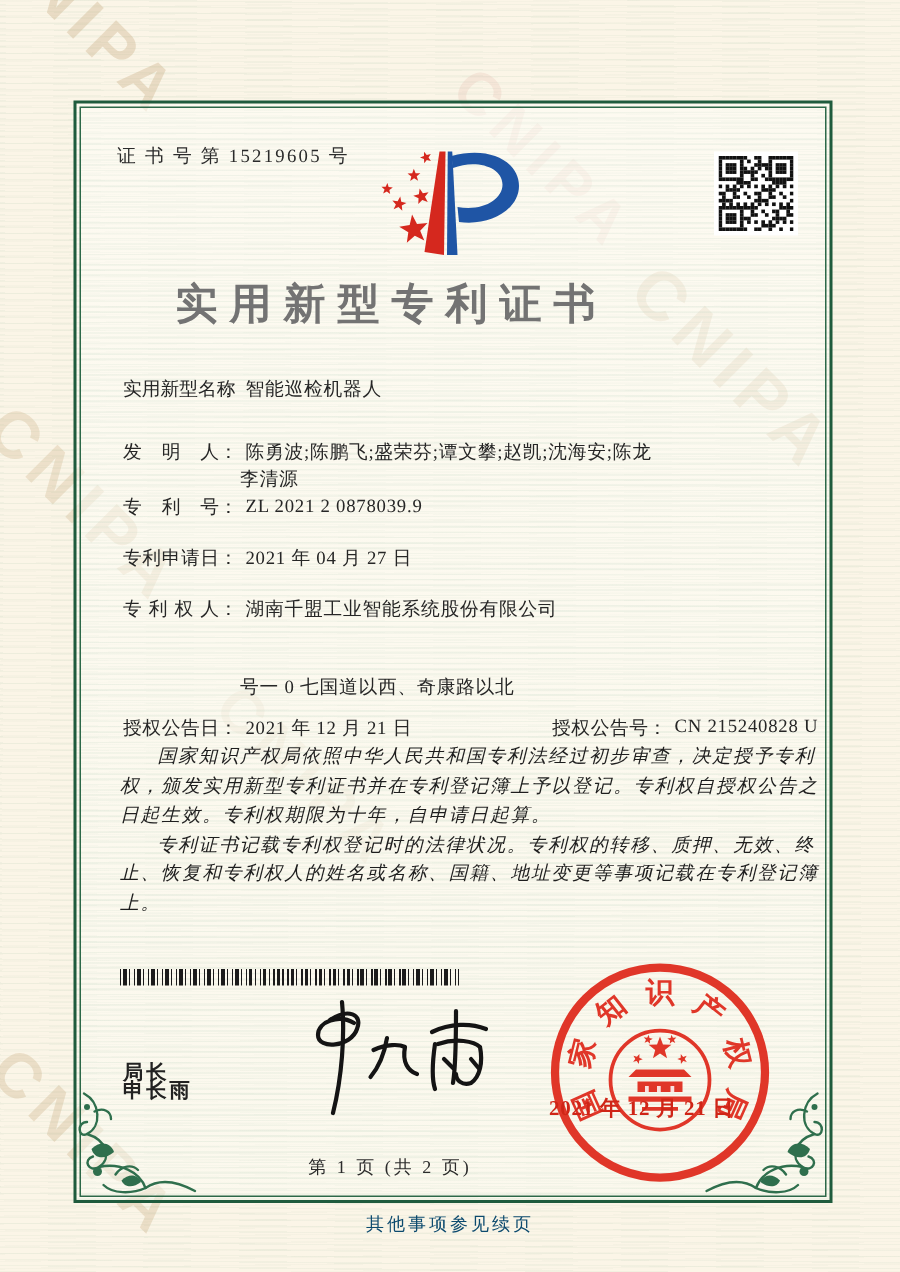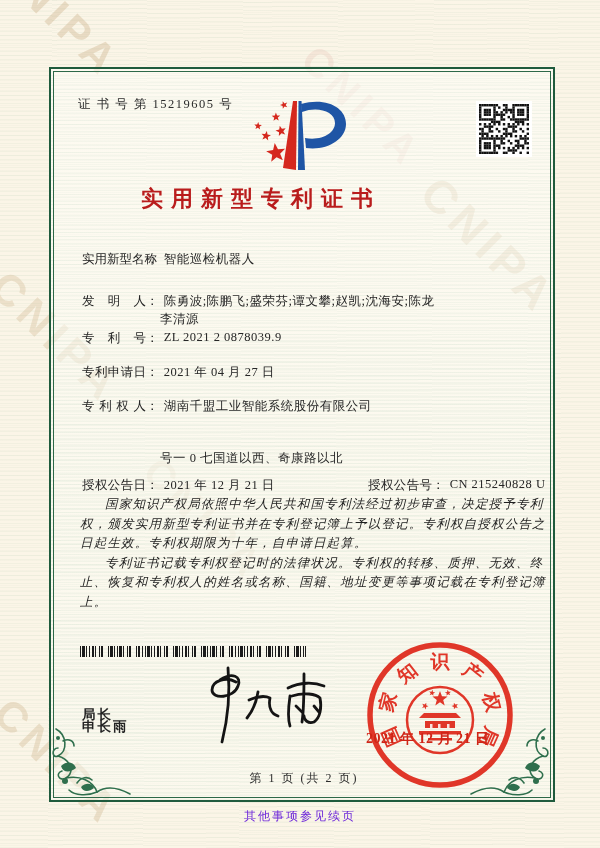--- a/index.html
+++ b/index.html
@@ -40,21 +40,21 @@
   .content{position:absolute;inset:0;z-index:4;}
 
   .cert-no{position:absolute;left:78px;top:96px;font-size:12.5px;letter-spacing:1.5px;color:#2b2b2b;}
 
   .logo{position:absolute;left:250px;top:98px;width:104px;height:76px;}
   .qr-wrap{position:absolute;left:476px;top:101px;width:56px;height:56px;background:#ffffff;padding:0;}
   .qr-wrap svg{position:absolute;left:3px;top:3px;width:50px;height:50px;}
 
   .title{
     position:absolute;left:0;top:184px;width:522px;text-align:center;
-    font-size:22px;font-weight:700;letter-spacing:8px;color:#b91c1c;
+    font-size:28px;font-weight:700;letter-spacing:8px;color:#737373;
   }
 
   .row{position:absolute;left:82px;font-size:12.5px;color:#262626;white-space:nowrap;}
   .lbl{display:inline-block;width:64px;text-align:justify;text-align-last:justify;vertical-align:top;}
   .colon{display:inline-block;vertical-align:top;}
   .val{display:inline-block;margin-left:2px;vertical-align:top;letter-spacing:0.5px;}
   .cont{position:absolute;left:160px;font-size:12.5px;color:#262626;letter-spacing:0.5px;white-space:nowrap;}
   .row-grant2{left:368px;}
 
   .notice{
@@ -76,22 +76,22 @@
   .director-name{position:absolute;left:82px;top:718px;font-size:13.5px;font-weight:600;color:#222;
     font-family:"Liberation Sans","DejaVu Sans",sans-serif;letter-spacing:2px;}
   .sig{position:absolute;left:192px;top:666px;width:140px;height:80px;}
 
   .seal{position:absolute;left:353px;top:628px;width:174px;height:174px;z-index:5;opacity:0.94;}
   .seal-date{
     position:absolute;left:366px;top:730px;z-index:6;
     font-size:14px;font-weight:600;color:#cf2517;letter-spacing:0.5px;white-space:nowrap;
   }
 
-  .page-no{position:absolute;left:49px;top:770px;width:422px;text-align:center;font-size:12px;letter-spacing:2px;color:#2b2b2b;padding-left:44px;}
-  .cont-note{position:absolute;left:0;top:808px;width:600px;text-align:center;font-size:12px;letter-spacing:2px;color:#6d28d9;z-index:4;}
+  .page-no{position:absolute;left:49px;top:770px;width:422px;text-align:center;font-size:12px;letter-spacing:2px;color:#2b2b2b;}
+  .cont-note{position:absolute;left:0;top:808px;width:600px;text-align:center;font-size:12px;letter-spacing:2px;color:#0c4a6e;z-index:4;}
 
   .ornament{position:absolute;width:84px;height:86px;z-index:3;}
   .orn-left{left:51px;top:711px;}
   .orn-right{left:466px;top:711px;transform:scaleX(-1);}
 </style>
 </head>
 <body>
 
 <div class="wm-layer">
   <div class="wm wm1">CNIPA</div>

